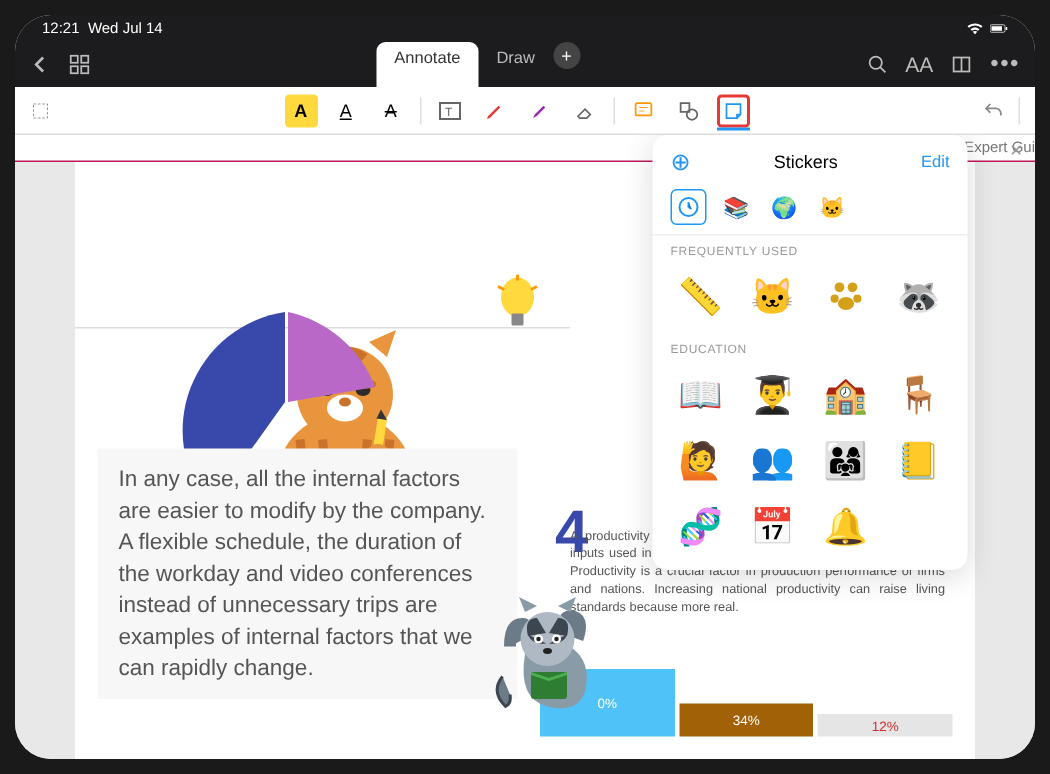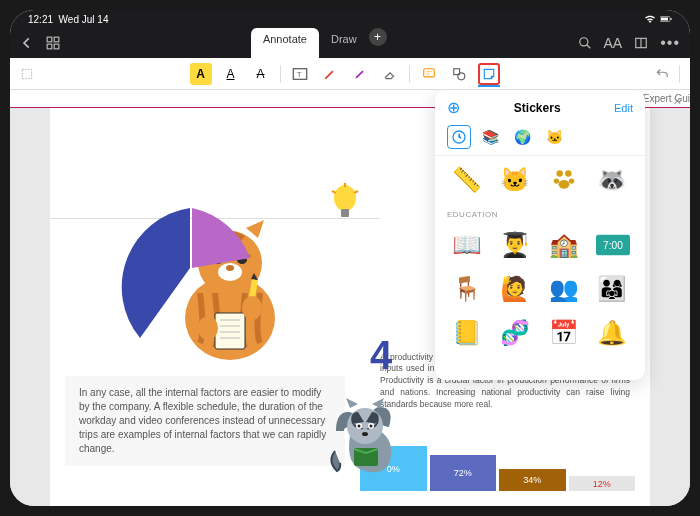--- a/index.html
+++ b/index.html
@@ -24,29 +24,29 @@
 .sticker-active svg{stroke:#2196f3}
 .underline-bar{position:absolute;width:22px;height:2px;background:#2196f3;bottom:-4px}
 .canvas{position:absolute;top:80px;left:0;right:0;bottom:0;background:#e8e8e8;overflow:hidden}
 .pagetitle{height:18px;background:#fff;border-bottom:1px solid #be185d;text-align:right;font-size:10px;color:#777;line-height:18px;position:relative}
 .pagetitle .close{position:absolute;right:8px;top:2px;font-size:11px;color:#999;cursor:pointer}
 .page{background:#fff;margin:0 40px;position:absolute;top:18px;left:0;right:0;bottom:0}
 .cat-area{position:absolute;top:100px;left:110px;width:200px;height:180px}
 .bulb{position:absolute;top:-25px;right:0;width:30px;height:40px}
 .divider{position:absolute;top:110px;left:0;right:270px;height:1px;background:#ddd}
 .paw{position:absolute;width:26px;height:26px}
-.textbox{position:absolute;bottom:40px;left:15px;width:280px;background:#f7f7f7;padding:10px 14px;font-size:10px;color:#555;line-height:1.4}
+.textbox{position:absolute;bottom:40px;left:15px;width:280px;background:#f7f7f7;padding:10px 14px;font-size:15px;color:#555;line-height:1.4}
 .bodytext{position:absolute;bottom:95px;right:20px;left:330px;font-size:8.5px;color:#555;line-height:1.4;text-align:justify}
 .bignum{position:absolute;top:225px;left:320px;font-size:40px;font-weight:700;color:#3949ab}
 .bars{position:absolute;bottom:15px;right:15px;left:310px;height:50px;display:flex;gap:3px;align-items:flex-end}
 .bar{flex:1;position:relative;color:#fff;font-size:9px;display:flex;align-items:center;justify-content:center}
 .raccoon{position:absolute;bottom:30px;left:280px;width:70px;height:80px;z-index:5}
 .stickerpanel{position:absolute;top:0;right:45px;width:210px;height:290px;background:#fff;border-radius:10px;box-shadow:0 4px 20px rgba(0,0,0,0.15);z-index:10;overflow:hidden}
 .sp-head{display:flex;align-items:center;justify-content:space-between;padding:8px 12px}
-.sp-head .title{font-size:12px;font-weight:700}
+.sp-head .title{font-size:12px;font-weight:400}
 .sp-head .add{color:#2196f3;font-size:16px;cursor:pointer}
 .sp-head .edit{color:#2196f3;font-size:11px;cursor:pointer}
 .sp-cats{display:flex;gap:8px;padding:0 12px 6px;border-bottom:1px solid #eee}
 .sp-cat{width:24px;height:24px;border-radius:4px;display:flex;align-items:center;justify-content:center;cursor:pointer;font-size:14px}
 .sp-cat.active{border:1px solid #2196f3}
 .sp-section{padding:6px 12px 2px;font-size:8px;color:#999;letter-spacing:0.5px}
 .sp-grid{display:grid;grid-template-columns:repeat(4,1fr);gap:4px;padding:4px 10px}
 .sp-item{width:44px;height:40px;display:flex;align-items:center;justify-content:center;cursor:pointer;font-size:24px}
 .icon{width:14px;height:14px}
 </style>
@@ -249,23 +249,20 @@
         <path fill="#8a9ba8" d="M20 12 l-4 -10 l12 6z M50 12 l4 -10 l-12 6z"></path>
         <rect x="24" y="52" width="24" height="18" fill="#2e7d32" rx="2"></rect>
           <path fill="#4caf50" d="M24 52 l12 4 l12 -4 v2 l-12 4 l-12 -4z"></path>
         <path fill="#6b7b88" d="M5 55 q-8 10 2 20 q4 -2 3 -8" stroke="#3c4650" stroke-width="2"></path>
       </svg>
 
       <div class="bars">
         <div class="bar" style="height:90%;background:#4fc3f7">
             <span>0%</span>
           </div>
-        <div class="bar" style="height:72%;background:#5c6bc0">
-            <span>72%</span>
-          </div>
         <div class="bar" style="height:45%;background:#a16207">
             <span>34%</span>
           </div>
         <div class="bar" style="height:30%;background:#e5e5e5;color:#d32f2f">
             <span>12%</span>
           </div>
       </div>
 
     </div>
 
@@ -279,20 +276,21 @@
         <div class="sp-cat active">
             <svg width="16" height="16" viewBox="0 0 24 24">
               <circle cx="12" cy="12" r="9" fill="none" stroke="#2196f3" stroke-width="2"></circle>
               <path stroke="#2196f3" stroke-width="2" d="M12 7v5l3 2"></path>
             </svg>
           </div>
         <div class="sp-cat">📚</div>
         <div class="sp-cat">🌍</div>
         <div class="sp-cat">🐱</div>
       </div>
+      <div class="sp-section">FREQUENTLY USED</div>
       <div class="sp-grid">
         <div class="sp-item">📏</div>
         <div class="sp-item">🐱</div>
         <div class="sp-item">
             <svg width="26" height="26" viewBox="0 0 24 24">
               <g fill="#d4a017">
                 <circle cx="8" cy="6" r="3"></circle>
                 <circle cx="16" cy="6" r="3"></circle>
                 <circle cx="5" cy="13" r="2.5"></circle>
                 <circle cx="19" cy="13" r="2.5"></circle>
@@ -300,26 +298,20 @@
               </g>
             </svg>
           </div>
         <div class="sp-item">🦝</div>
       </div>
       <div class="sp-section">EDUCATION</div>
       <div class="sp-grid">
         <div class="sp-item">📖</div>
         <div class="sp-item">👨‍🎓</div>
         <div class="sp-item">🏫</div>
-        <div class="sp-item">
-            <svg width="34" height="22" viewBox="0 0 40 24">
-              <rect width="40" height="24" rx="3" fill="#26a69a"></rect>
-              <text x="20" y="17" text-anchor="middle" fill="#fff" font-size="12" font-family="monospace">7:00</text>
-            </svg>
-          </div>
         <div class="sp-item">🪑</div>
         <div class="sp-item">🙋</div>
         <div class="sp-item">👥</div>
         <div class="sp-item">👨‍👩‍👧</div>
         <div class="sp-item">📒</div>
         <div class="sp-item">🧬</div>
         <div class="sp-item">📅</div>
         <div class="sp-item">🔔</div>
       </div>
     </div>

